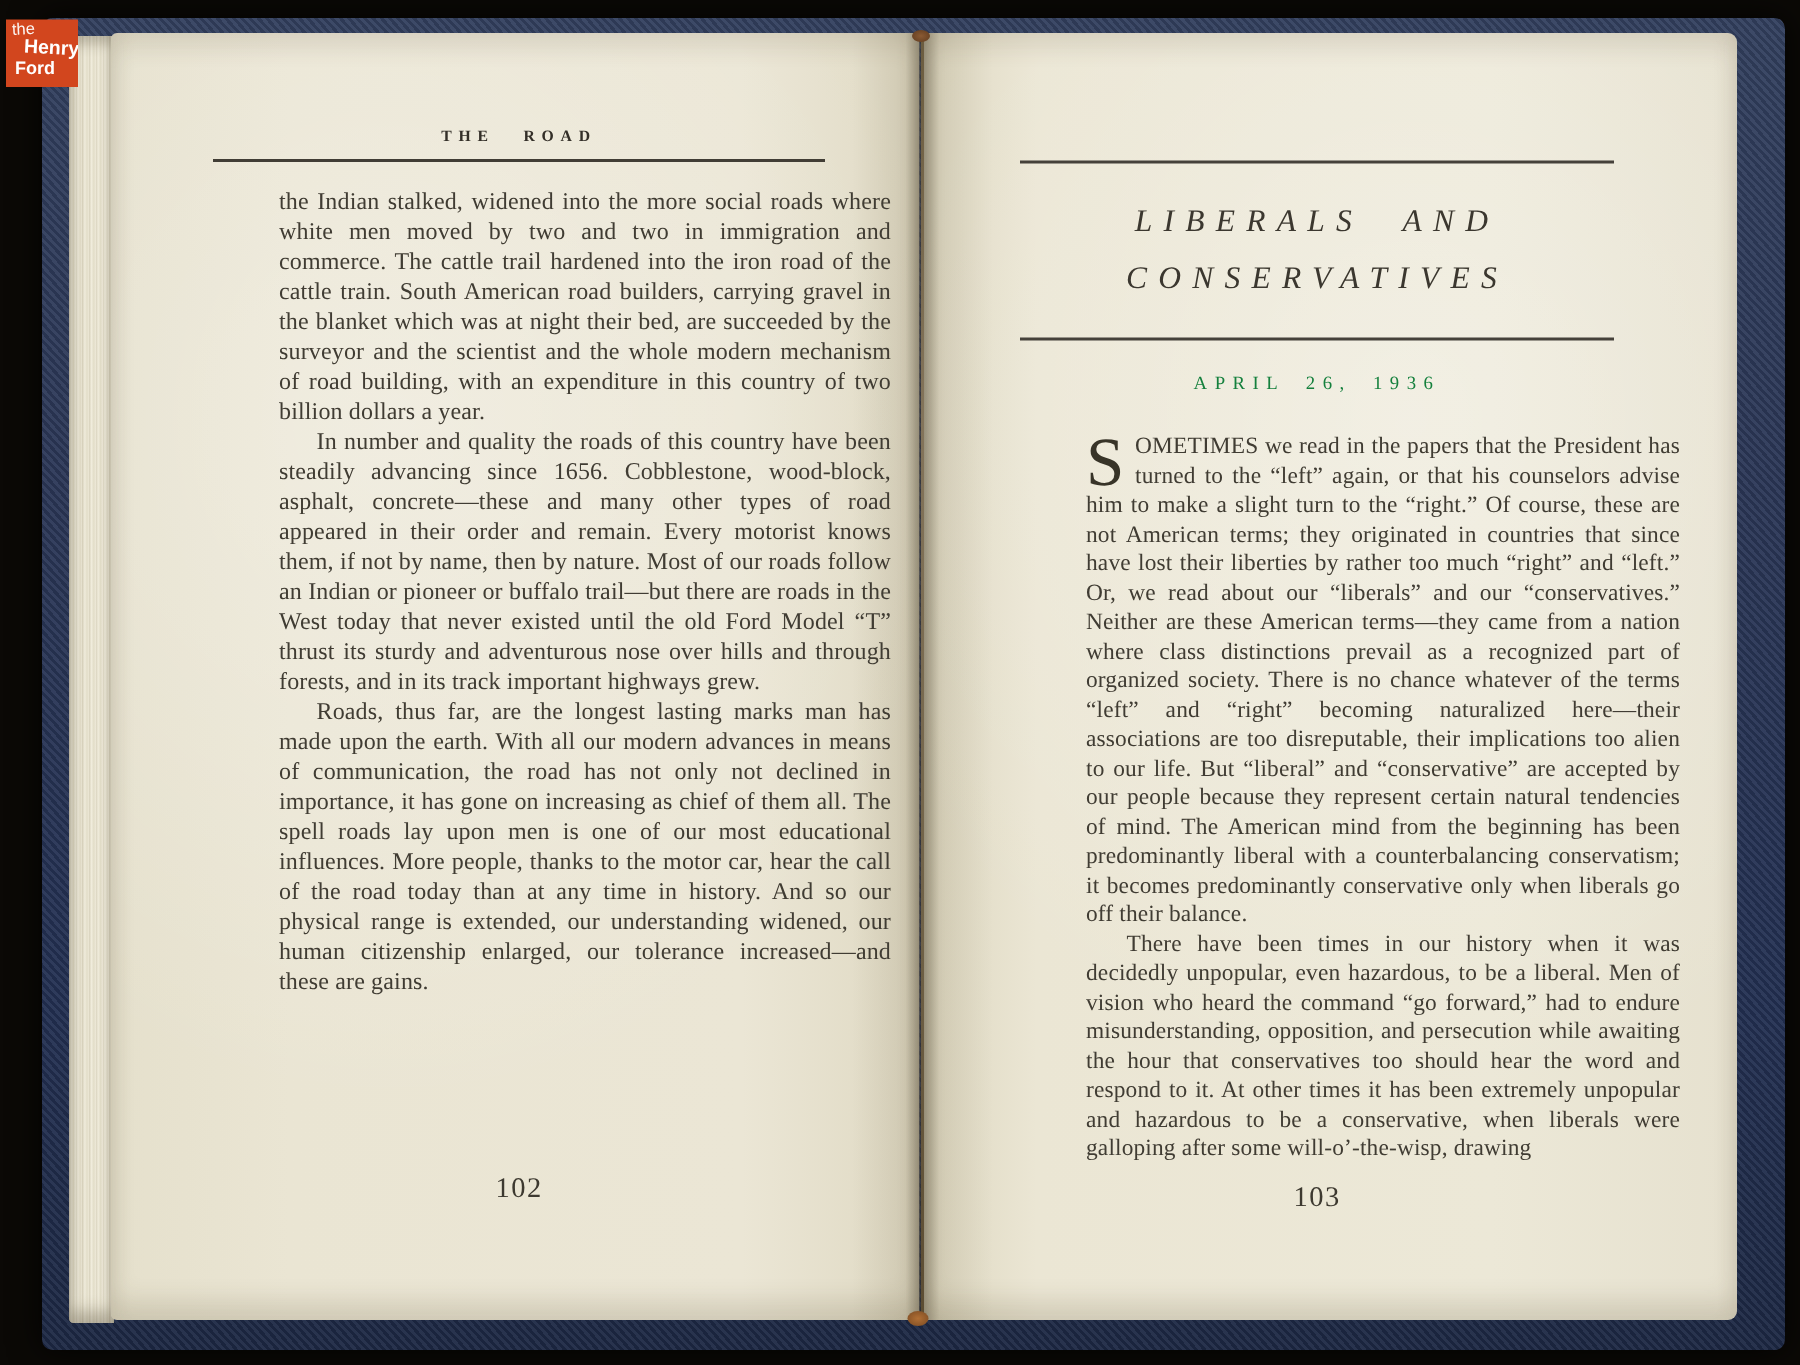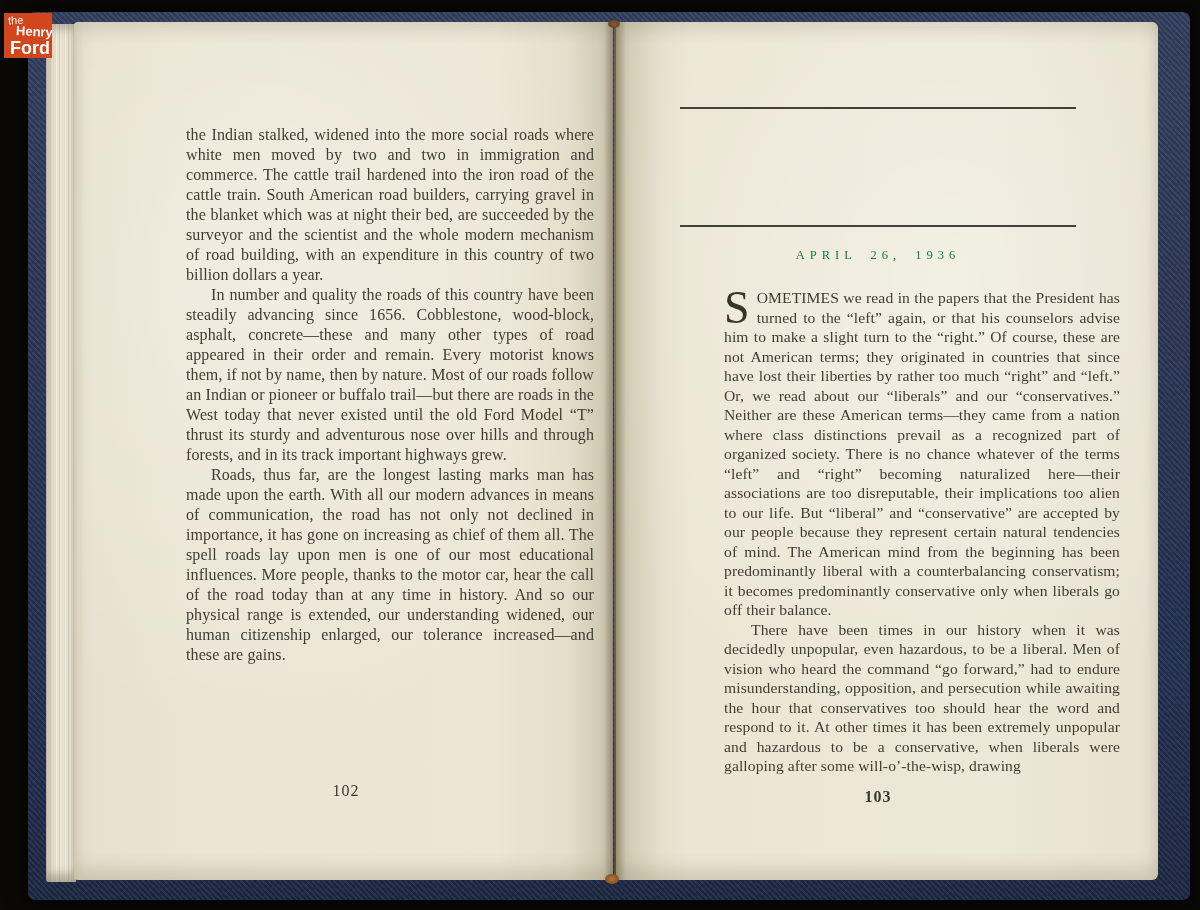--- a/index.html
+++ b/index.html
@@ -77,21 +77,21 @@
   }
   .lp-body {
     position: absolute; left: 68px; top: 103px; width: 408px;
     font-size: 16px; line-height: 20px; text-align: justify;
     color: #403c33; letter-spacing: 0.1px;
   }
   .lp-body p, .rp-body p { margin: 0; }
   .indent { text-indent: 25px; }
   .folio {
     position: absolute; width: 408px; text-align: center;
-    font-size: 16px; color: #3d3930; letter-spacing: 1px;
+    font-size: 19px; color: #3d3930; letter-spacing: 1px;
   }
   .folio-left { left: 68px; top: 760px; }
 
   
   .rp-rule { position: absolute; left: 606px; width: 396px; height: 0;
     border-top: 2px solid #45413a; }
   .rp-rule-1 { top: 85px; }
   .rp-rule-2 { top: 203px; }
   .rp-title {
     position: absolute; left: 606px; top: 106px; width: 396px;
@@ -107,62 +107,69 @@
   .rp-body {
     position: absolute; left: 606px; top: 266px; width: 396px;
     font-size: 15.6px; line-height: 19.5px; text-align: justify;
     color: #403c33; letter-spacing: 0.1px;
   }
   .dropcap {
     float: left; font-size: 46px; line-height: 35px;
     padding: 2px 7px 0 0; color: #383428;
   }
   .rp-body .indent { text-indent: 27px; }
-  .folio-right { left: 606px; top: 766px; width: 396px; font-weight: bold; }
+  .folio-right { left: 606px; top: 766px; width: 396px; }
 
   
   .hf-logo {
     position: absolute; left: 4px; top: 13px; width: 48px; height: 45px;
     background: #d2461e;
     font-family: "Liberation Sans", sans-serif;
     color: #ffffff; overflow: hidden;
   }
   .hf-the  { position: absolute; left: 4px;  top: 1px;  font-size: 11px; transform: rotate(-3deg); opacity: .95; }
   .hf-henry{ position: absolute; left: 12px; top: 11px; font-size: 13px; font-weight: bold; transform: rotate(3deg); }
-  .hf-ford { position: absolute; left: 6px;  top: 25px; font-size: 18px; font-weight: bold; }
+  .hf-ford { position: absolute; left: 6px;  top: 25px; font-size: 12px; font-weight: bold; }
 </style>
 </head>
 <body>
 
 <div class="stage">
 
   <div class="cover"></div>
 
   <div class="page-stack"></div>
 
   <div class="spread">
 
     <div class="page page-left"></div>
     <div class="page page-right"></div>
     <div class="gutter"></div>
     <div class="gutter-line"></div>
     <div class="speck-top"></div>
     <div class="speck-bottom"></div>
 
+    <div class="lp-header">
+      <span>THE ROAD</span>
+    </div>
 
     <div class="lp-body ink">
       <p>the Indian stalked, widened into the more social roads where white men moved by two and two in immigration and commerce.  The cattle trail hardened into the iron road of the cattle train.  South American road builders, carrying gravel in the blanket which was at night their bed, are succeeded by the surveyor and the scientist and the whole modern mechanism of road building, with an expenditure in this country of two billion dollars a year.</p>
       <p class="indent">In number and quality the roads of this country have been steadily advancing since 1656.  Cobblestone, wood-block, asphalt, concrete—these and many other types of road appeared in their order and remain.  Every motorist knows them, if not by name, then by nature.  Most of our roads follow an Indian or pioneer or buffalo trail—but there are roads in the West today that never existed until the old Ford Model “T” thrust its sturdy and adventurous nose over hills and through forests, and in its track important highways grew.</p>
       <p class="indent">Roads, thus far, are the longest lasting marks man has made upon the earth.  With all our modern advances in means of communication, the road has not only not declined in importance, it has gone on increasing as chief of them all. The spell roads lay upon men is one of our most educational influences.  More people, thanks to the motor car, hear the call of the road today than at any time in history.  And so our physical range is extended, our understanding widened, our human citizenship enlarged, our tolerance increased—and these are gains.</p>
     </div>
 
     <div class="folio folio-left">102</div>
 
     <div class="rp-rule rp-rule-1"></div>
 
+    <div class="rp-title">
+      <div>LIBERALS AND</div>
+      <div>CONSERVATIVES</div>
+    </div>
 
     <div class="rp-rule rp-rule-2"></div>
 
     <div class="rp-date">APRIL 26, 1936</div>
 
     <div class="rp-body ink">
       <p><span class="dropcap">S</span><span>OMETIMES we read in the papers that the President has turned to the “left” again, or that his counselors advise him to make a slight turn to the “right.”  Of course, these are not American terms; they originated in countries that since have lost their liberties by rather too much “right” and “left.”  Or, we read about our “liberals” and our “conservatives.”  Neither are these American terms—they came from a nation where class distinctions prevail as a recognized part of organized society.  There is no chance whatever of the terms “left” and “right” becoming naturalized here—their associations are too disreputable, their implications too alien to our life.  But “liberal” and “conservative” are accepted by our people because they represent certain natural tendencies of mind.  The American mind from the beginning has been predominantly liberal with a counterbalancing conservatism; it becomes predominantly conservative only when liberals go off their balance.</span></p>
       <p class="indent">There have been times in our history when it was decidedly unpopular, even hazardous, to be a liberal.  Men of vision who heard the command “go forward,” had to endure misunderstanding, opposition, and persecution while awaiting the hour that conservatives too should hear the word and respond to it. At other times it has been extremely unpopular and hazardous to be a conservative, when liberals were galloping after some will-o’-the-wisp, drawing</p>
     </div>
 

